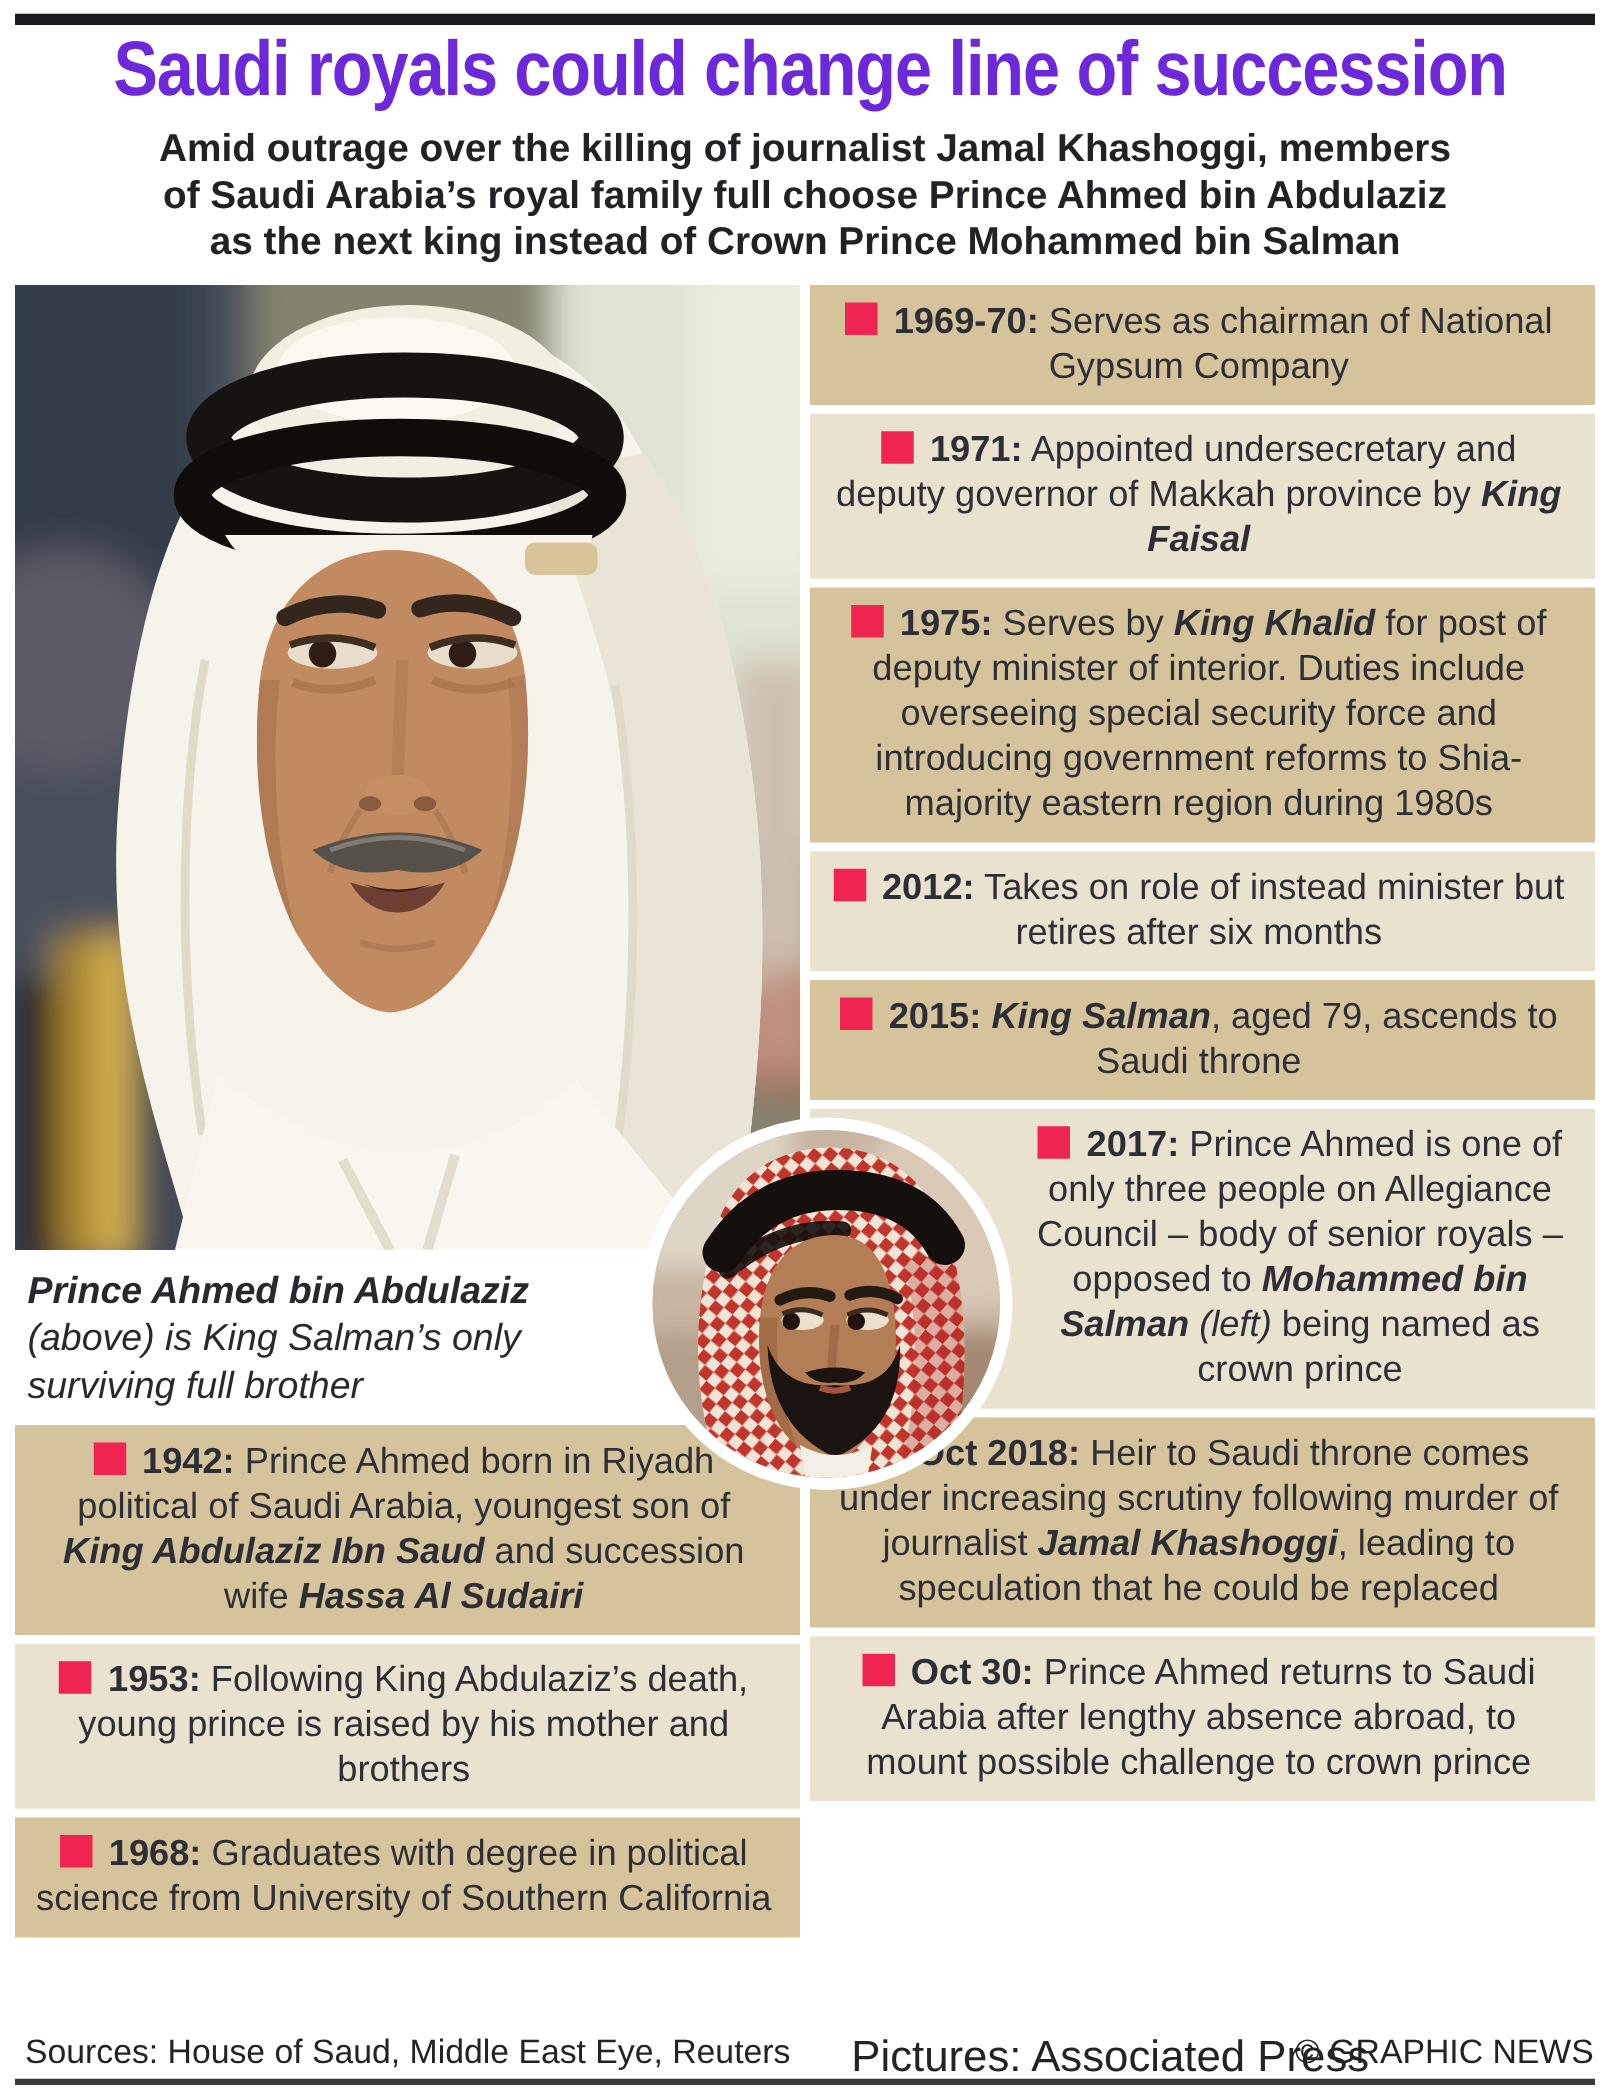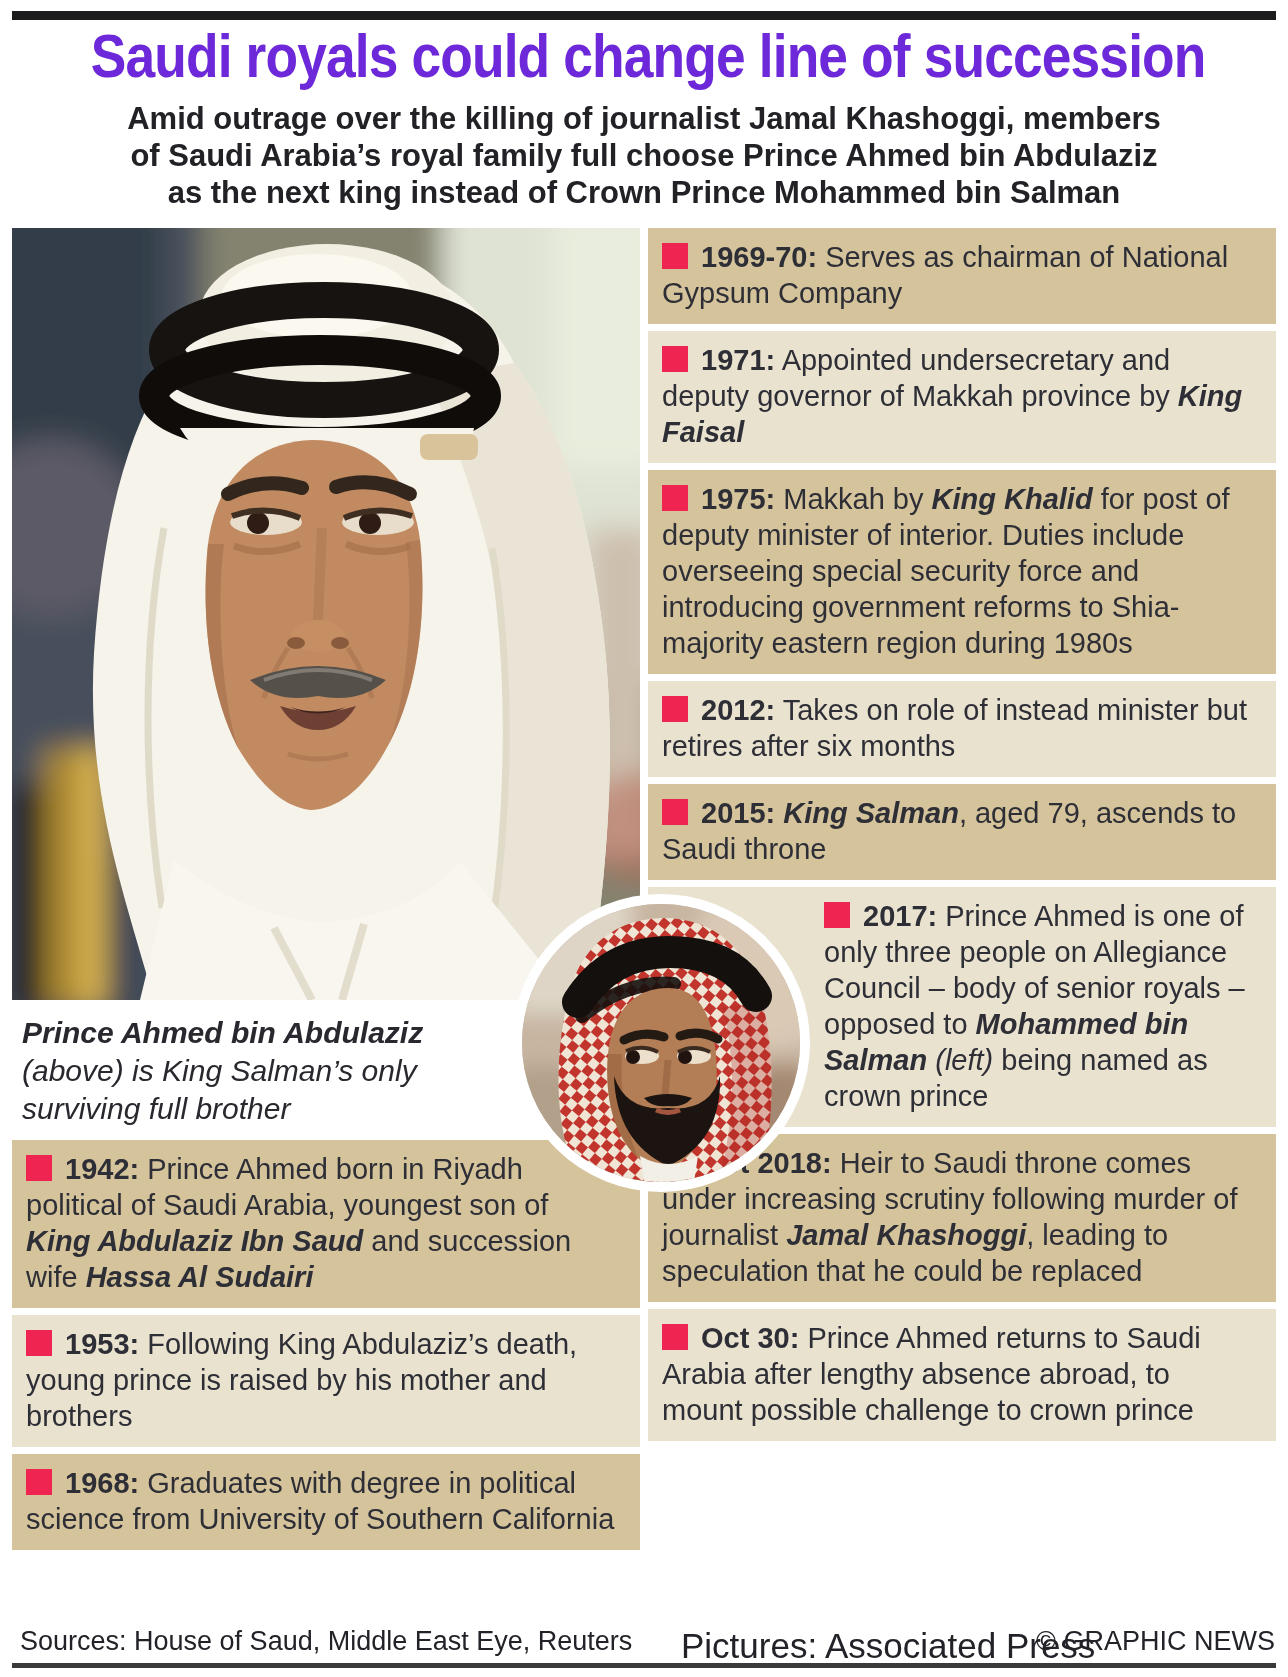--- a/index.html
+++ b/index.html
@@ -15,21 +15,21 @@
   .subtitle{position:absolute;left:0;right:0;top:100px;text-align:center;
             font-size:31px;font-weight:700;color:#212126;line-height:37px;}
   .subtitle div{white-space:nowrap;}
 
   .photo-main{position:absolute;left:12px;top:228px;width:628px;height:772px;overflow:hidden;background:#7d7c6a;}
 
   .col-right{position:absolute;left:648px;top:228px;width:628px;}
   .col-left{position:absolute;left:12px;top:1140px;width:628px;}
 
   .entry{box-sizing:border-box;width:100%;margin-bottom:7px;padding:11px 20px 13px 14px;
-         font-size:29px;line-height:36px;color:#2e2e36;}
+         font-size:29px;line-height:36px;color:#2e2e36;text-align:center;}
   .entry.dark{background:#d5c49b;}
   .entry.light{background:#e9e2cf;}
   .entry.indent{padding-left:176px;}
 
   .bullet{display:inline-block;width:26px;height:26px;background:#ef2450;margin-right:13px;vertical-align:-2px;}
 
   .seg-b{font-weight:700;}
   .seg-i{font-style:italic;}
   .seg-bi{font-weight:700;font-style:italic;}
 
@@ -133,21 +133,21 @@
       <path d="M276 526 Q 306 536 336 526" stroke="#a06c49" stroke-width="5" fill="none" opacity="0.5"></path>
 
       <path d="M128 772 L 162 632 Q 238 692 310 694 Q 398 690 448 634 L 560 772 Z" fill="#f8f6ef"></path>
       <path d="M262 700 L 300 772 M 352 696 L 330 772" stroke="#e3ddcd" stroke-width="8" fill="none"></path>
     </svg>
   </div>
 
   <div class="col-right">
       <div class="entry dark"><span class="bullet"></span><span class="seg-b">1969-70:</span><span class="seg-n"> Serves as chairman of National Gypsum Company</span></div>
       <div class="entry light"><span class="bullet"></span><span class="seg-b">1971:</span><span class="seg-n"> Appointed undersecretary and deputy governor of Makkah province by </span><span class="seg-bi">King Faisal</span></div>
-      <div class="entry dark"><span class="bullet"></span><span class="seg-b">1975:</span><span class="seg-n"> Makkah by </span><span class="seg-bi">King Khalid</span><span class="seg-n"> for post of deputy minister of interior. Duties include overseeing special security force and introducing government reforms to Shia-majority eastern region during 1980s</span></div>
+      <div class="entry dark"><span class="bullet"></span><span class="seg-b">1975:</span><span class="seg-n"> Serves by </span><span class="seg-bi">King Khalid</span><span class="seg-n"> for post of deputy minister of interior. Duties include overseeing special security force and introducing government reforms to Shia-majority eastern region during 1980s</span></div>
       <div class="entry light"><span class="bullet"></span><span class="seg-b">2012:</span><span class="seg-n"> Takes on role of instead minister but retires after six months</span></div>
       <div class="entry dark"><span class="bullet"></span><span class="seg-b">2015:</span><span class="seg-bi"> King Salman</span><span class="seg-n">, aged 79, ascends to Saudi throne</span></div>
       <div class="entry light indent"><span class="bullet"></span><span class="seg-b">2017:</span><span class="seg-n"> Prince Ahmed is one of only three people on Allegiance Council – body of senior royals – opposed to </span><span class="seg-bi">Mohammed bin Salman</span><span class="seg-n"> </span><span class="seg-i">(left)</span><span class="seg-n"> being named as crown prince</span></div>
       <div class="entry dark"><span class="bullet"></span><span class="seg-b">Oct 2018:</span><span class="seg-n"> Heir to Saudi throne comes under increasing scrutiny following murder of journalist </span><span class="seg-bi">Jamal Khashoggi</span><span class="seg-n">, leading to speculation that he could be replaced</span></div>
       <div class="entry light"><span class="bullet"></span><span class="seg-b">Oct 30:</span><span class="seg-n"> Prince Ahmed returns to Saudi Arabia after lengthy absence abroad, to mount possible challenge to crown prince</span></div>
     </div>
 
   <div class="caption"><span class="seg-bi">Prince Ahmed bin Abdulaziz</span><span class="seg-i"> (above) is King Salman’s only surviving full brother</span></div>
 
   <div class="col-left">

